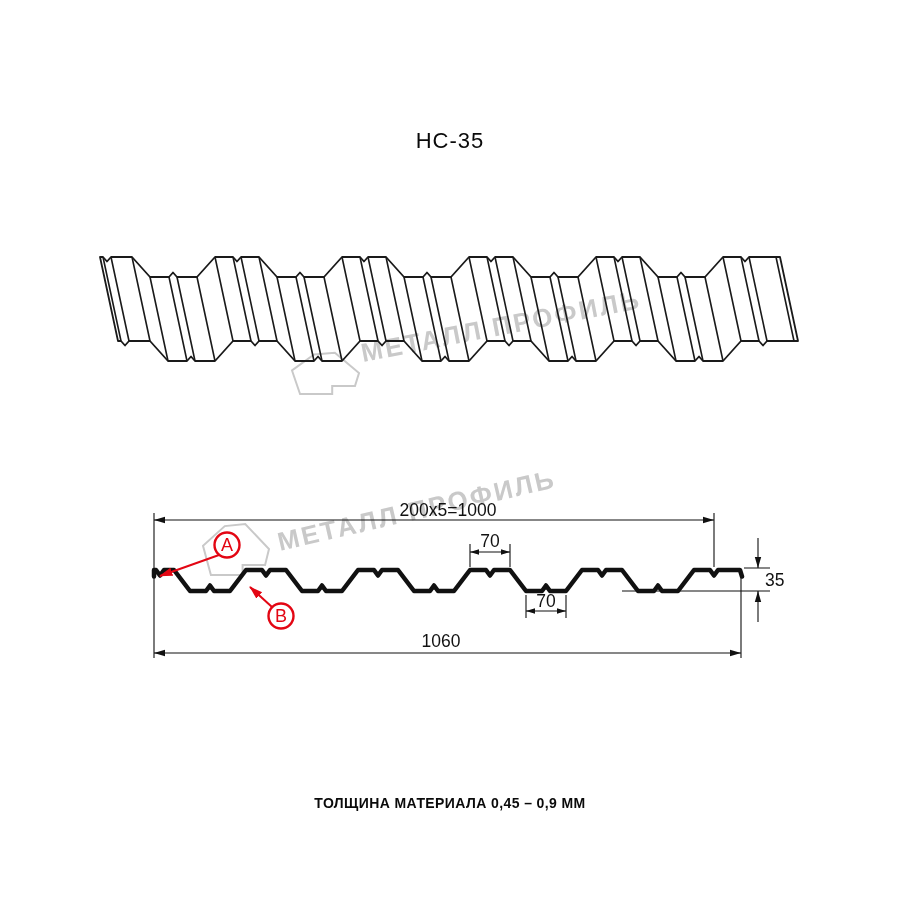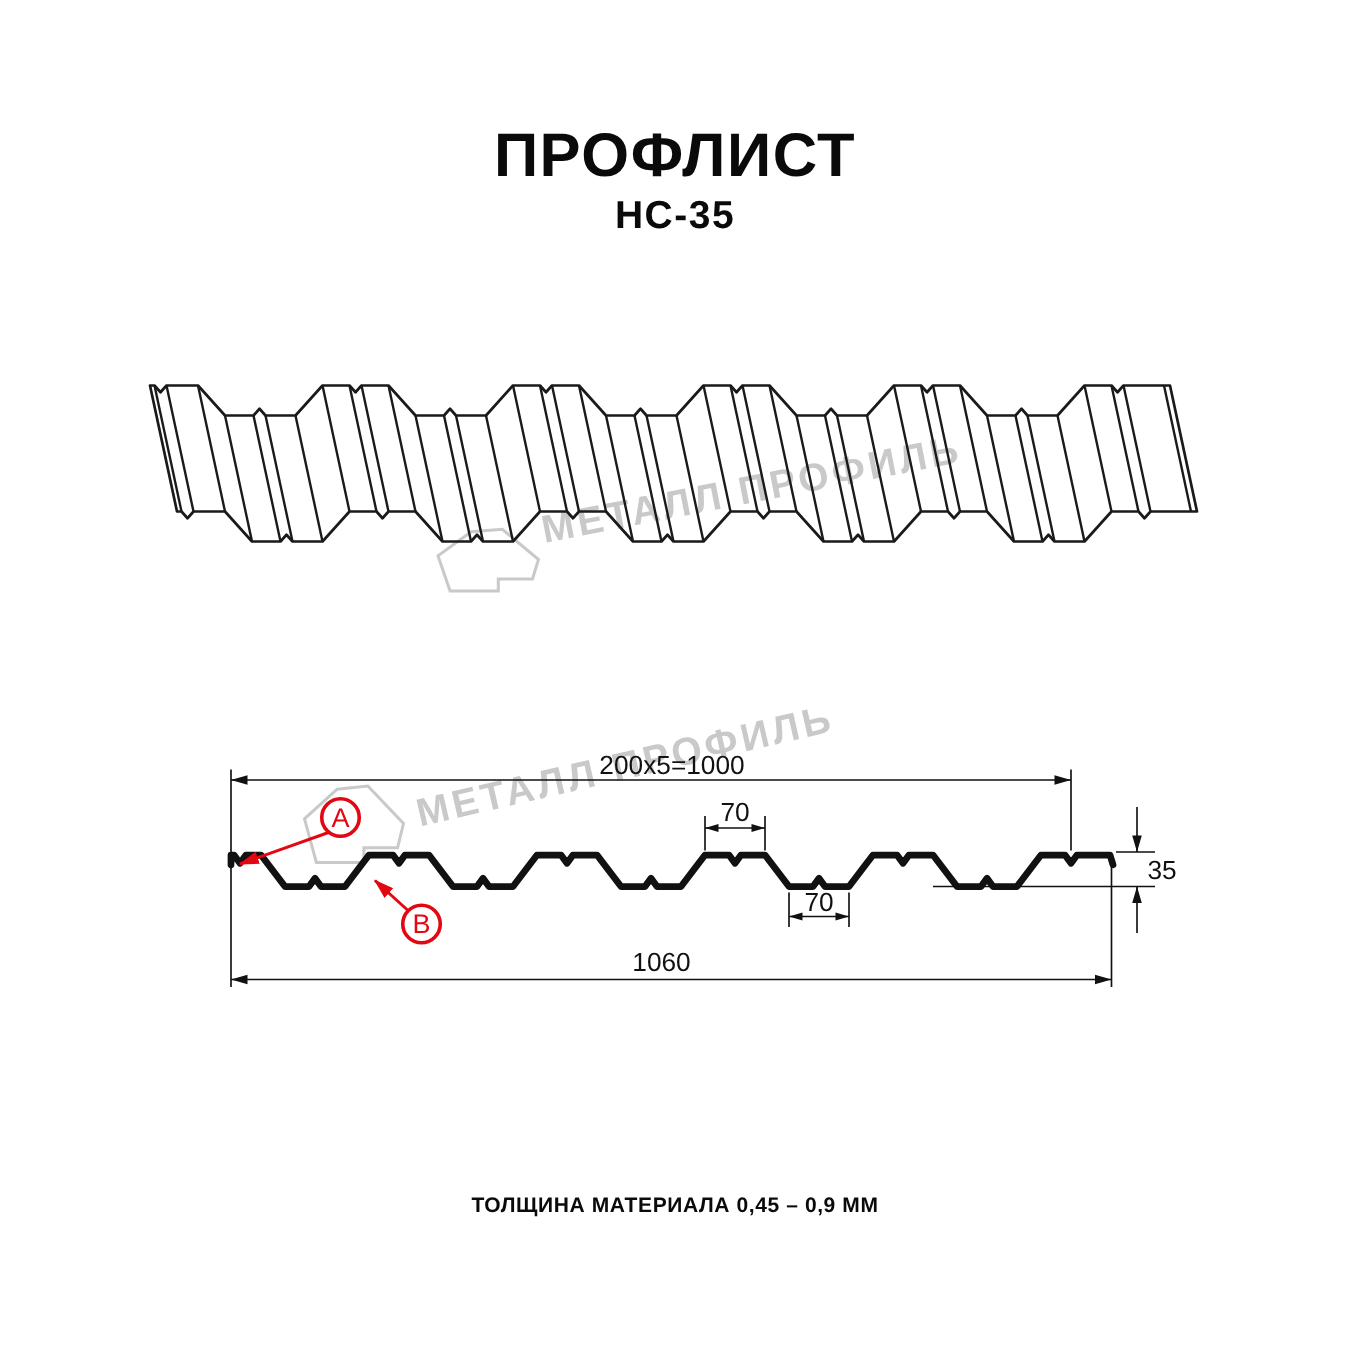--- a/index.html
+++ b/index.html
@@ -1,32 +1,31 @@
 <!DOCTYPE html>
 <html><head>
 <meta charset="utf-8">
 <style>
   html,body{margin:0;padding:0;background:#fff;}
   #page{position:relative;width:900px;height:900px;background:#ffffff;overflow:hidden;
         font-family:"Liberation Sans",sans-serif;}
   .ctext{position:absolute;left:0;width:900px;text-align:center;color:#0a0a0a;}
   #title{top:80px;font-size:41px;font-weight:700;letter-spacing:1px;}
-  #subtitle{top:128px;font-size:26px;font-weight:700;letter-spacing:1px;}
+  #subtitle{top:128px;font-size:22px;font-weight:400;letter-spacing:1px;}
   #footer{top:795px;font-size:14px;font-weight:700;letter-spacing:0.4px;}
   svg{position:absolute;left:0;top:0;}
   .wm{font-size:26px;font-weight:700;letter-spacing:2.5px;fill:#c9c9c9;}
   .dimtxt{font-size:17.5px;fill:#111;}
   .redtxt{font-size:18px;fill:#e30613;}
 </style>
 </head>
 <body>
 
 <div id="page">
 
-  <div id="title" class="ctext">ПРОФЛИСТ</div>
   <div id="subtitle" class="ctext">НС-35</div>
 
   <svg width="900" height="900" viewBox="0 0 900 900">
 
     <defs>
       <marker id="redarrow" markerUnits="userSpaceOnUse" markerWidth="14" markerHeight="11" refX="12.5" refY="5.5" orient="auto">
         <path d="M13.5,5.5 L0,1.2 L0,9.8 Z" fill="#e30613"></path>
       </marker>
       <path id="mp-logo" d="M0.12,1 L0,0.44 L0.33,0.06 L0.64,0.02 L1,0.5 L0.94,0.81 L0.6,0.81 L0.6,1 Z" fill="none" stroke="#c9c9c9" stroke-width="2" vector-effect="non-scaling-stroke"></path>
     </defs>

